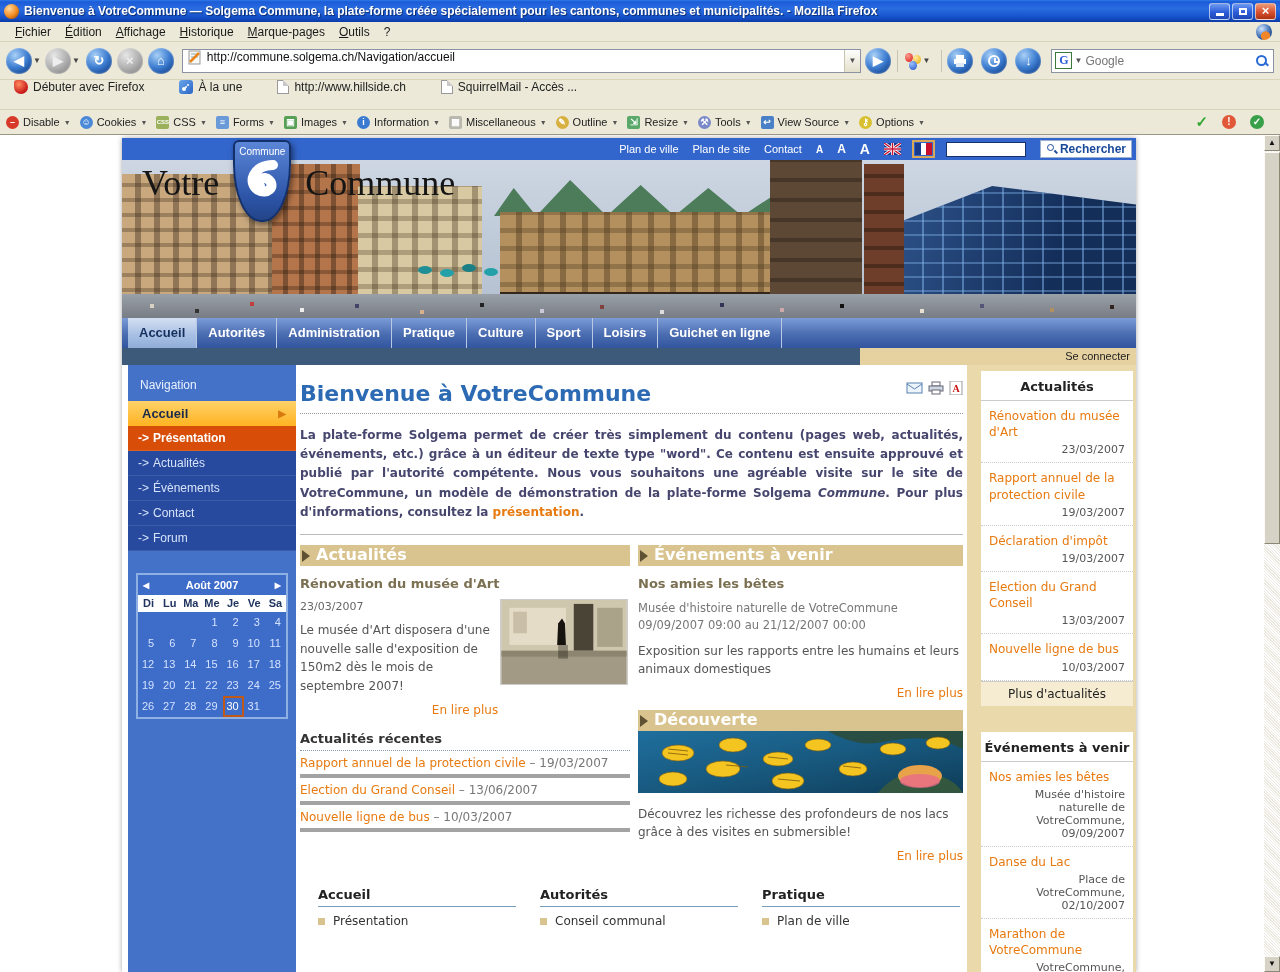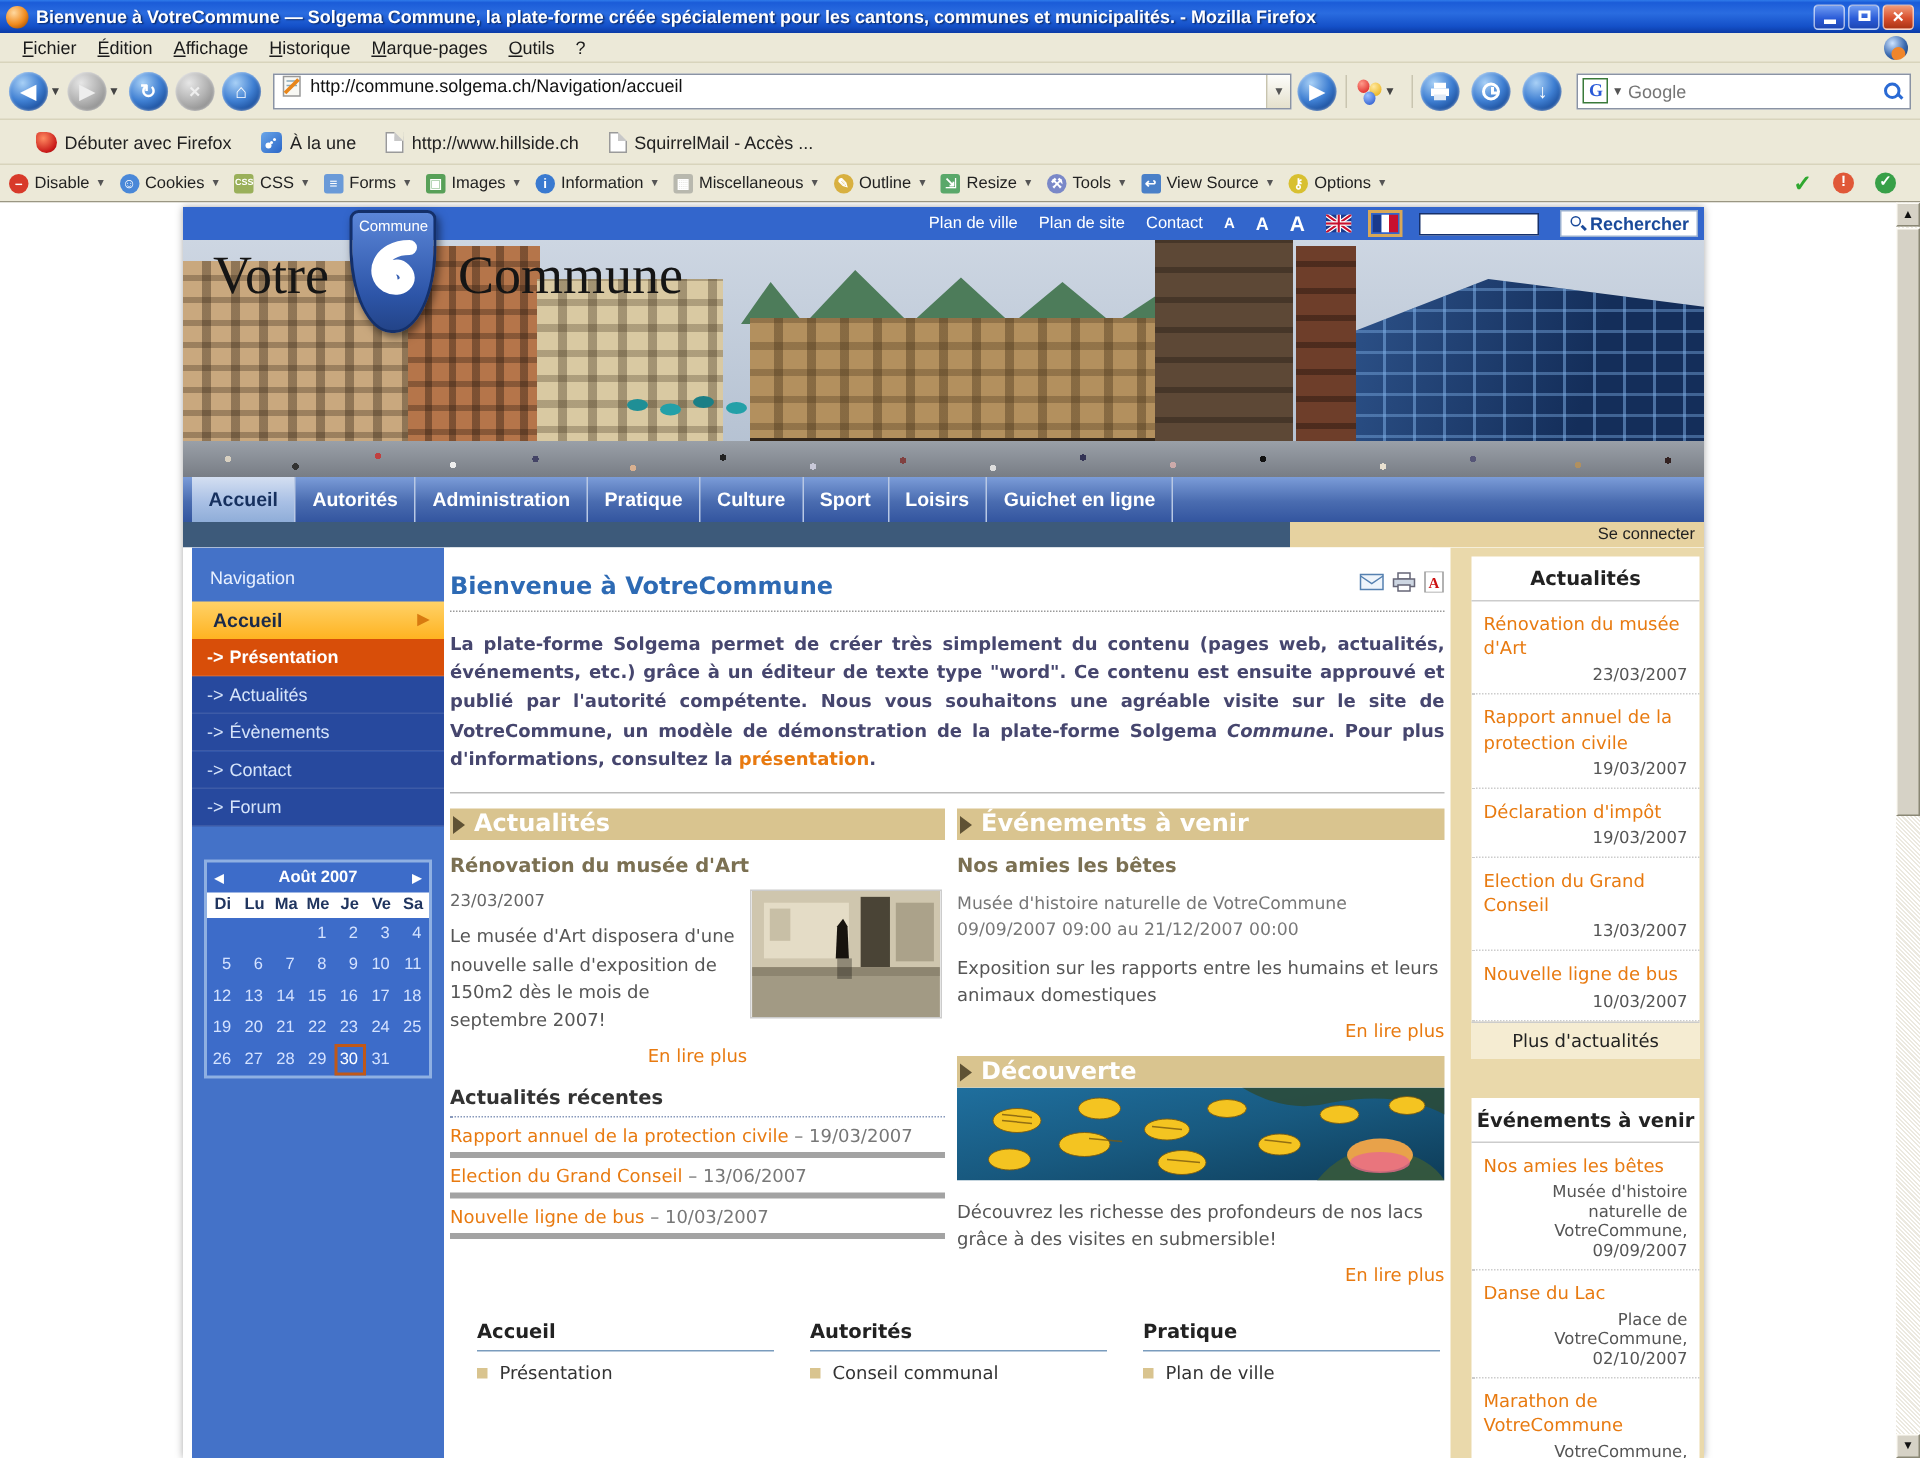--- a/index.html
+++ b/index.html
@@ -55,22 +55,22 @@
   .clockface::after { content:""; position:absolute; left:4px; top:4px; width:4px; height:1.5px; background:#fff; }
   .gsearch { display:flex; align-items:center; background:#fff; border:1px solid #8a93a4; height:24px; width:228px; margin-left:10px; }
   .gicon { width:17px; height:17px; border:1px solid #3a7a3a; margin:0 2px 0 3px; text-align:center; font-size:12px;
     font-weight:bold; color:#2a5ad8; font-family:"Liberation Serif",serif; line-height:15px; }
   .gcaret { font-size:8px; color:#555; margin-right:3px; }
   .gsearch input { border:0; outline:0; flex:1; font-size:12px; color:#888; }
   .mag { position:relative; width:16px; height:16px; flex:none; margin-right:3px; }
   .mag::before { content:""; position:absolute; left:2px; top:2px; width:7px; height:7px; border:2px solid #2a6ad4; border-radius:50%; }
   .mag::after { content:""; position:absolute; left:10px; top:10px; width:5px; height:2px; background:#2a6ad4; transform:rotate(45deg); }
 
-  .bookmarksbar { height:30px; background:#ece9d8; border-bottom:1px solid #d8d4bc; display:flex; align-items:center;
-    padding:0 24px; gap:20px; font-size:12px; color:#222; }
+  .bookmarksbar { height:30px; background:#ece9d8; border-bottom:1px solid #d8d4bc; display:flex; align-items:flex-start;
+    padding:0 14px; gap:35px; font-size:12px; color:#222; }
   .bm { display:flex; align-items:center; gap:5px; }
   .bm-ffstart { width:14px; height:14px; border-radius:3px 7px 7px 7px;
     background:radial-gradient(circle at 35% 30%, #ff8a60, #c81818 70%, #7a0a0a); }
   .bm-live { width:14px; height:14px; border-radius:3px; background:linear-gradient(135deg,#6aa6e8,#2a66c8); position:relative; }
   .bm-live::after{ content:""; position:absolute; left:3px; bottom:3px; width:4px; height:4px; background:#fff; border-radius:50%;
     box-shadow:2px -2px 0 -1px #fff, 4px -4px 0 -1px #fff; }
   .bm-page { width:12px; height:14px; background:#fff; border:1px solid #9a9a9a; position:relative; }
   .bm-page::after { content:""; position:absolute; right:-1px; top:-1px; border:3px solid #ece9d8; border-left-color:#c8c8c8; border-bottom-color:#c8c8c8; }
 
   .devbar { height:25px; background:#ece9d8; border-bottom:1px solid #9a9683; display:flex; align-items:center;
@@ -183,21 +183,21 @@
   .cal-days { display:grid; grid-template-columns:repeat(7,1fr); background:#fff; color:#20355f; font-size:11px;
     font-weight:bold; }
   .cal-days span { text-align:center; line-height:17px; }
   .cal-grid { display:grid; grid-template-columns:repeat(7,1fr); }
   .cal-cell { height:21px; line-height:21px; text-align:right; padding-right:5px; color:#d4e2ff; font-size:11px; }
   .cal-cell.sel { outline:2px solid #c05818; outline-offset:-2px; color:#fff; }
 
   .main { position:absolute; left:178px; top:0; width:663px; padding:16px 0 0 0; background:#fff;
     border-radius:0 10px 0 0; }
   .h1row { display:flex; align-items:flex-start; border-bottom:1px dotted #9a9a9a; padding-bottom:7px; }
-  .h1row h1 { color:#2d6ab4; font-size:16px; font-weight:bold; flex:1; font-family:"DejaVu Sans",sans-serif; }
+  .h1row h1 { color:#2d6ab4; font-size:22px; font-weight:bold; flex:1; font-family:"DejaVu Sans",sans-serif; }
   .doc-icons { display:flex; gap:5px; }
   .intro { margin-top:12px; font-size:12px; font-weight:bold; color:#46466e; line-height:1.6; text-align:justify;
     font-family:"DejaVu Sans",sans-serif; }
   .intro .lnk { color:#e87a10; }
   .intro .em { font-style:italic; }
   .mainhr { border:0; border-top:1px solid #bbb; margin:12px 0 10px; }
 
   .cols { display:flex; gap:8px; font-family:"DejaVu Sans",sans-serif; }
   .col-l { width:330px; }
   .col-r { width:325px; }

